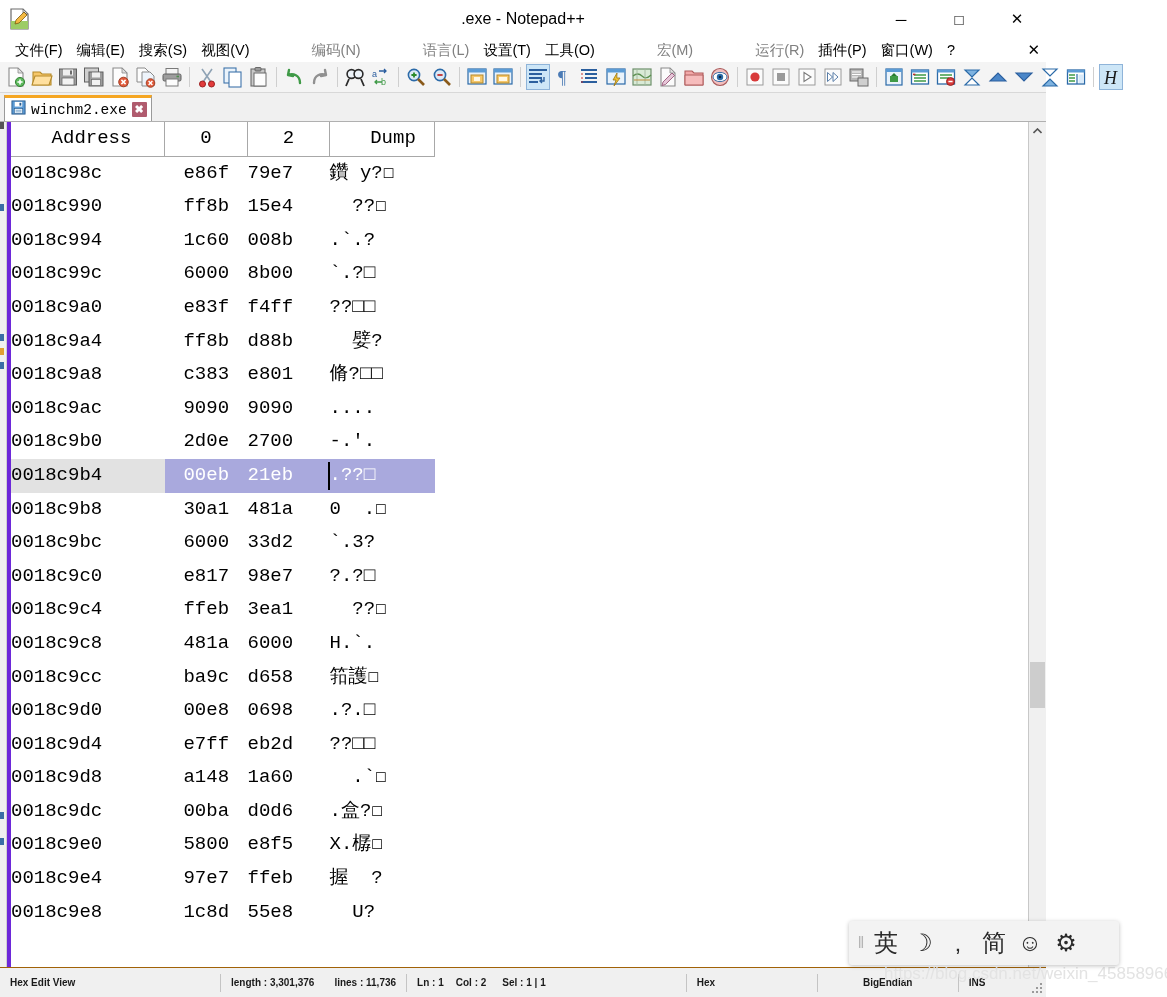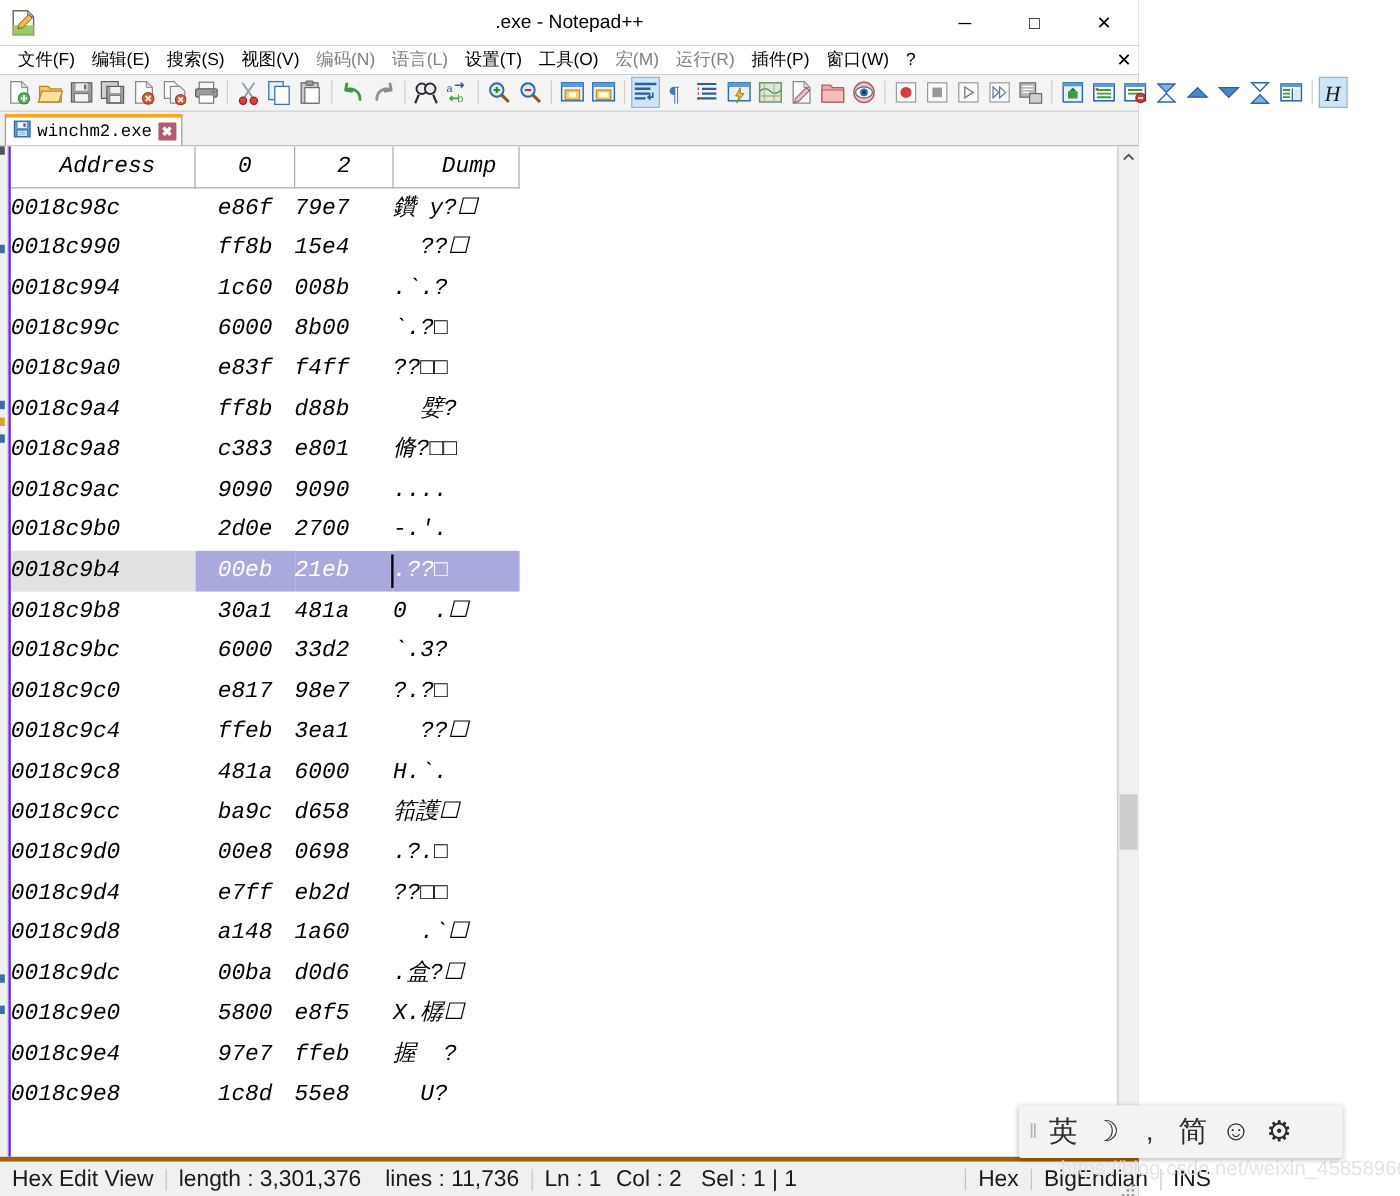--- a/index.html
+++ b/index.html
@@ -6,23 +6,23 @@
     margin: 0;
     padding: 0;
     width: 1167px;
     height: 997px;
     overflow: hidden;
     background: #ffffff;
     font-family: "Liberation Sans", sans-serif;
   }
   #app {
     position: relative;
-    width: 949px;
+    width: 1046px;
     height: 997px;
-    background: #404040;
+    background: #1d4ed8;
     display: flex;
     flex-direction: column;
     box-sizing: border-box;
   }
 
   
   .titlebar {
     position: relative;
     height: 38px;
     background: #ffffff;
@@ -67,21 +67,21 @@
     flex: 0 0 auto;
     position: relative;
   }
   .menu-item {
     font-size: 14.5px;
     color: #000000;
     padding: 2px 7px;
     white-space: nowrap;
     line-height: 18px;
   }
-  .menu-item.dim { color: #808080; }
+  .menu-item.dim { color: #808080; margin-left: 48px; }
   .menubar-close {
     position: absolute;
     right: 6px;
     font-size: 15px;
     color: #000;
   }
 
   
   .toolbar {
     height: 30px;
@@ -150,22 +150,21 @@
     position: relative;
     display: flex;
     background: #ffffff;
     min-height: 0;
   }
   .hexview {
     flex: 1 1 auto;
     position: relative;
     overflow: hidden;
     background: #ffffff;
-    border-left: 2px solid #6d28d9;
-    font-style: italic;
+    border-left: 4px solid #6d28d9;
   }
   .left-gutter {
     width: 6px;
     background: #f0f0f0;
     border-right: 1px solid #d0d0d0;
     flex: 0 0 auto;
     position: relative;
   }
   .left-gutter .mark {
     position: absolute;
@@ -260,27 +259,28 @@
     width: 34px; height: 34px;
     display: flex; align-items: center; justify-content: center;
     font-size: 24px; color: #2b2b2b;
     border-radius: 3px;
   }
 
   
   .statusbar {
     height: 29px;
     background: #f0f0f0;
-    border-top: 4px solid #a16207;
+    border-top: 1px solid #a16207;
     display: flex;
     align-items: center;
-    font-size: 19px;
+    font-size: 10px;
     color: #1a1a1a;
     flex: 0 0 auto;
     position: relative;
+    font-weight: bold;
   }
   .sb-cell {
     padding: 0 10px;
     height: 29px;
     line-height: 29px;
     box-sizing: border-box;
     white-space: nowrap;
   }
   .sb-sep { width: 1px; height: 18px; background: #c4c4c4; flex: 0 0 auto; }
   .sb-grip {

